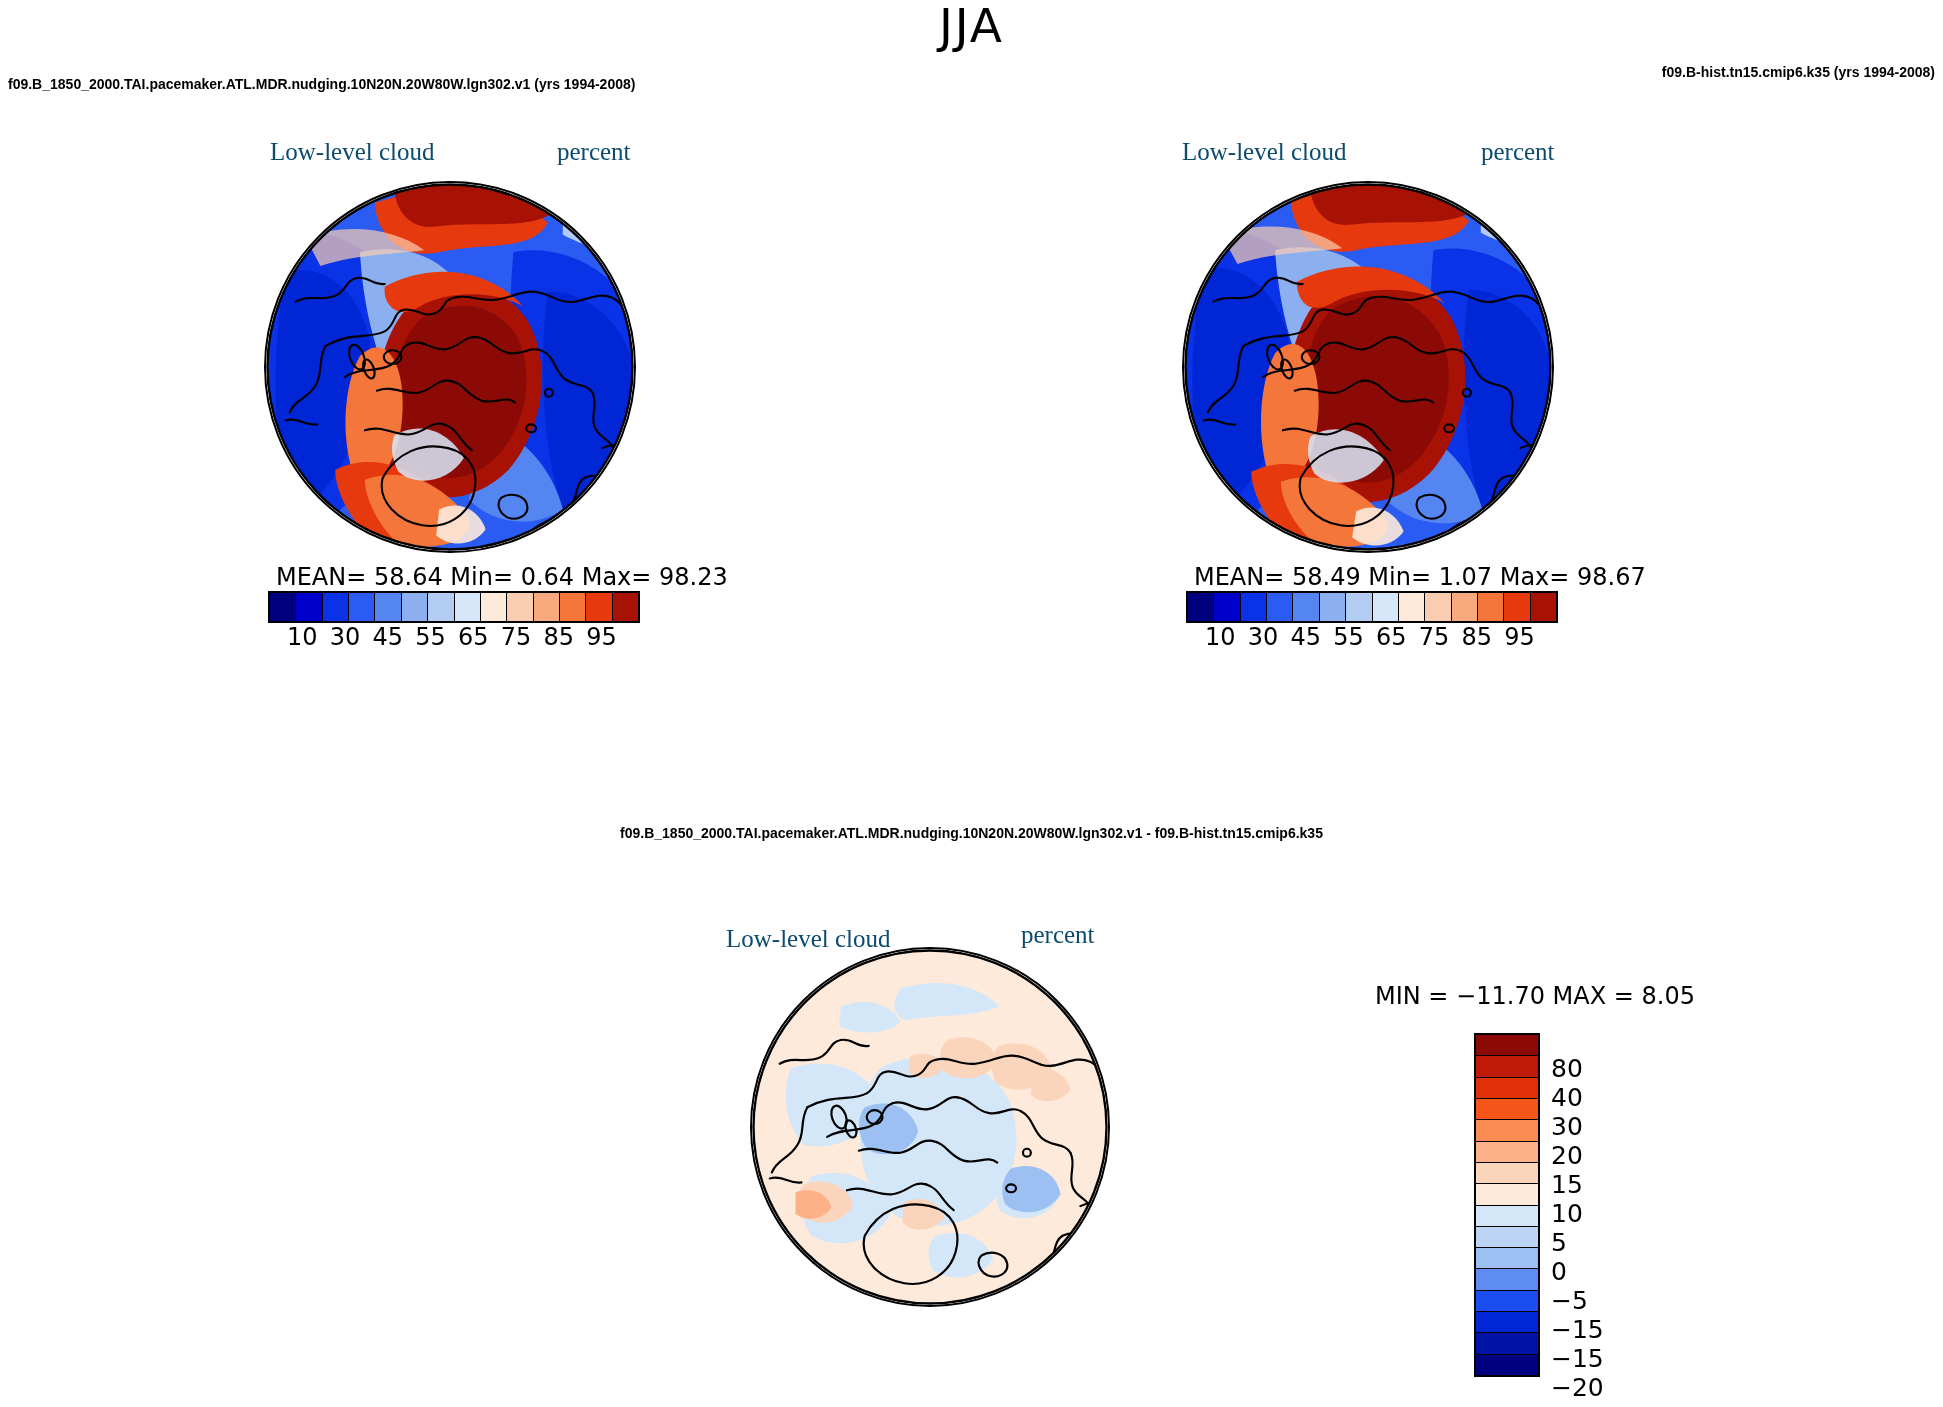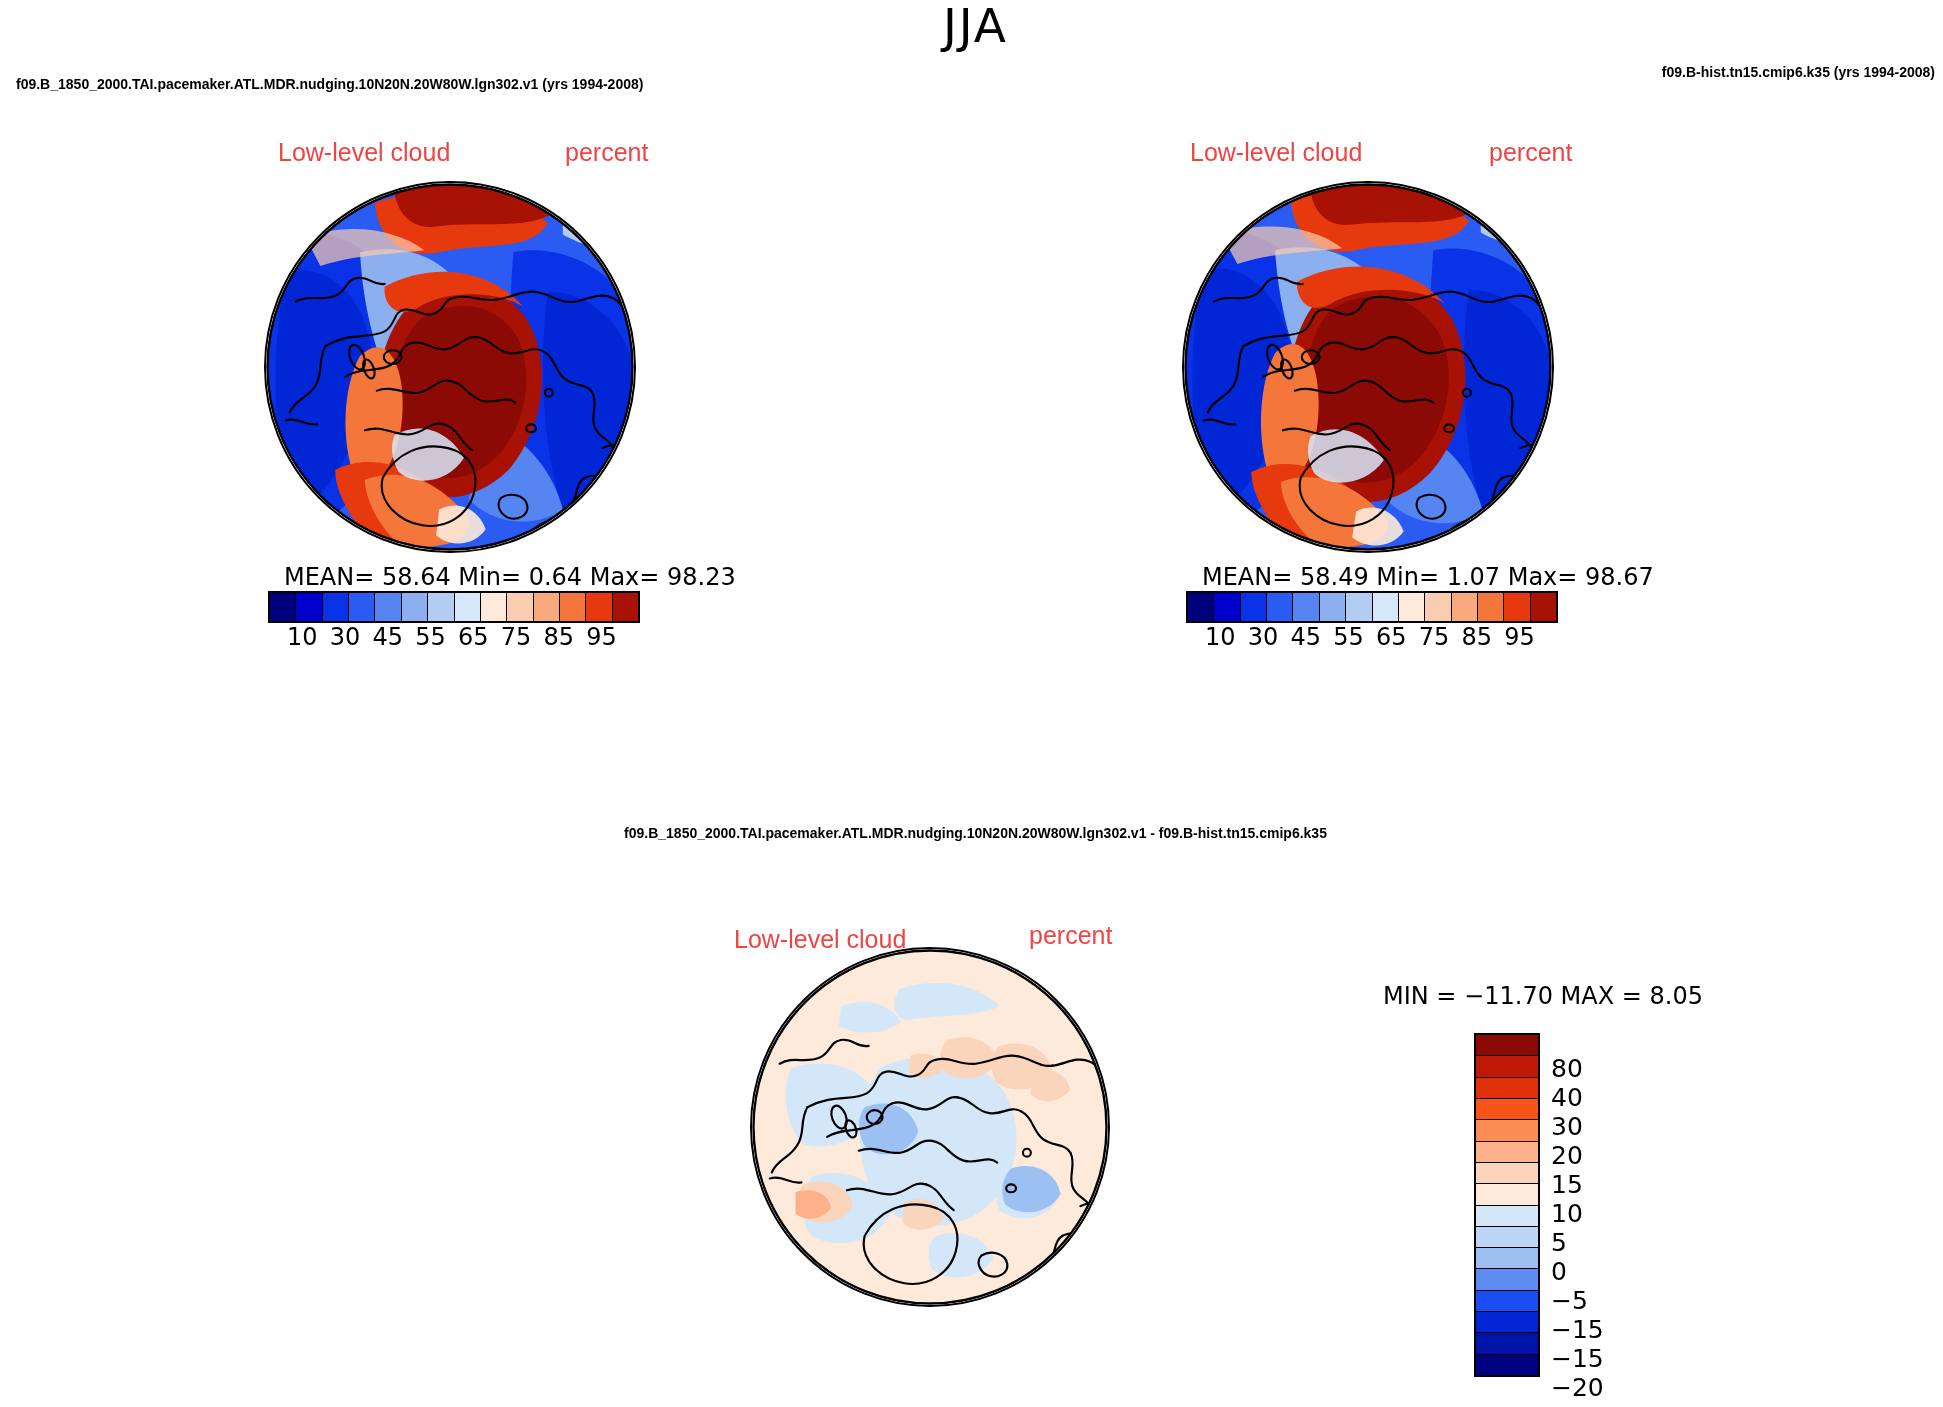--- a/index.html
+++ b/index.html
@@ -2,37 +2,37 @@
 <html><head>
 <meta charset="utf-8">
 <style>
   html,body{margin:0;padding:0;}
   body{
     width:1943px;height:1407px;position:relative;
     background:#ffffff;
     font-family:"DejaVu Sans",sans-serif;
     overflow:hidden;
   }
-  .abs{position:absolute;padding-left:8px;}
+  .abs{position:absolute;}
   
   #season-title{
     left:0;right:0;top:2px;text-align:center;
     font-family:"DejaVu Sans",sans-serif;
     font-size:47px;font-weight:400;letter-spacing:2px;color:#000;
     line-height:1.0;
   }
   
   .panel-caption{
     font-family:"Liberation Sans",sans-serif;
     font-weight:bold;font-size:14px;color:#000;white-space:nowrap;
   }
   
   .plot-anno{
-    font-family:Liberation Sans, sans-serif;
-    font-size:25px;color:#ef4444;white-space:nowrap;font-weight:400;
+    font-family:Liberation Serif, serif;
+    font-size:25px;color:#0c4a6e;white-space:nowrap;font-weight:400;
   }
   .stat-line{
     font-family:"DejaVu Sans",sans-serif;
     font-size:24px;color:#000;white-space:nowrap;font-weight:400;
   }
   
   .globe{
     border-radius:50%;
     border:2.2px solid #000;
     box-sizing:border-box;

